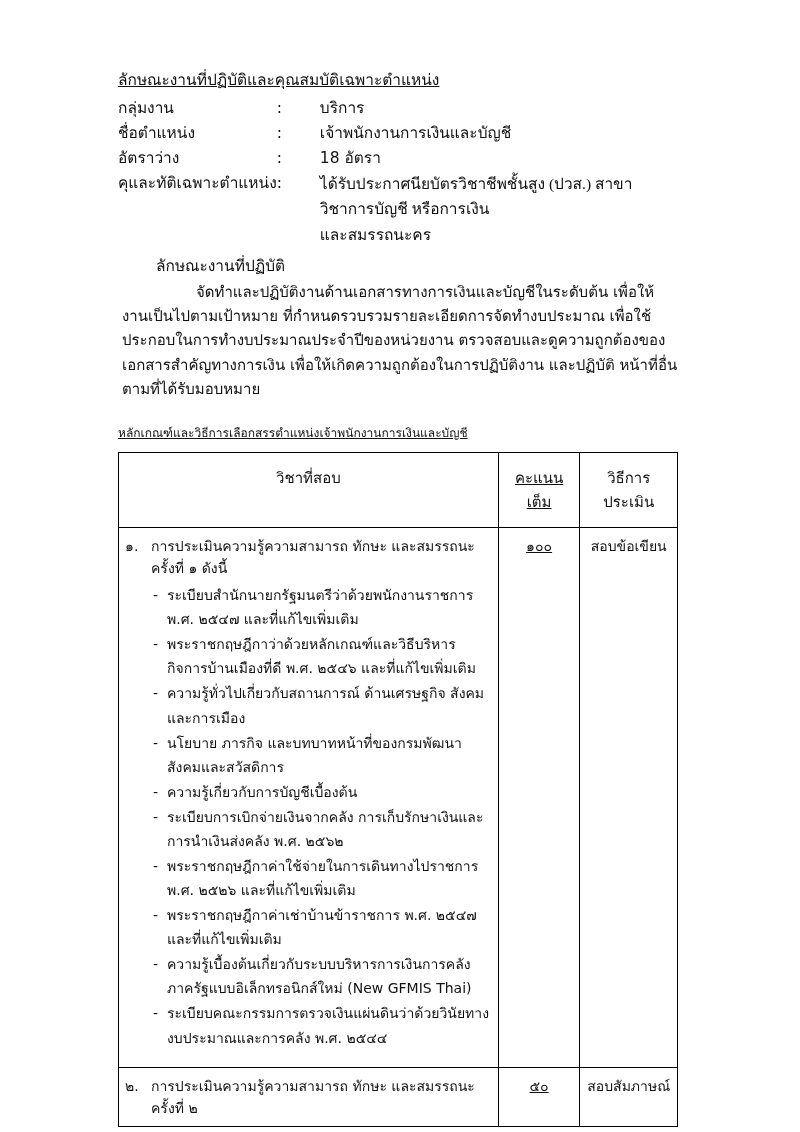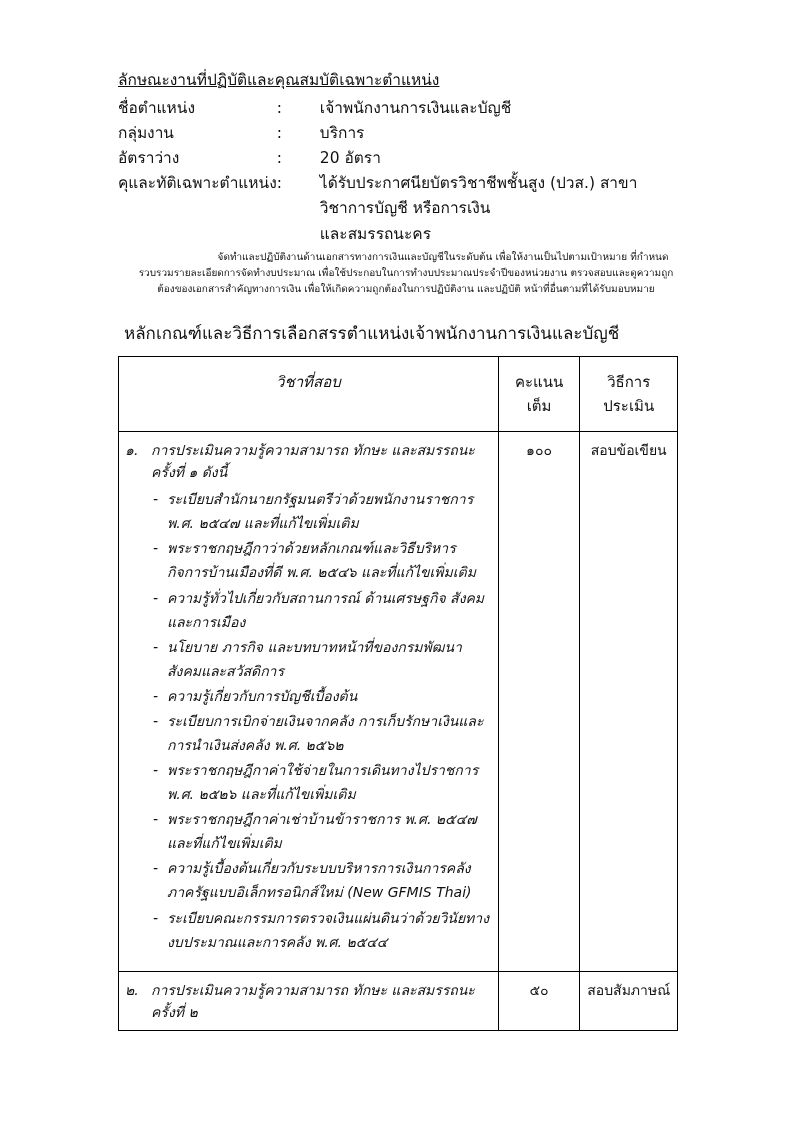--- a/index.html
+++ b/index.html
@@ -54,41 +54,43 @@
   }
   .info-colon {
     width: 44px;
     text-align: left;
   }
   .info-value {
     width: 364px;
   }
   .info-value .cont {
     display: block;
+    font-family: Liberation Serif, serif;
   }
 
   .sub-heading {
     font-size: 15.5px;
     margin: 6px 0 0 38px;
   }
 
   .para {
-    font-size: 10px;
+    font-size: 15px;
     line-height: 1.62;
-    margin: 2px 0 0 16px;
-    text-align: center;
+    margin: 2px 0 0 4px;
+    text-align: left;
   }
   .para .indent {
     display: inline-block;
     width: 74px;
   }
 
   .section-heading2 {
-    font-size: 17px;
-    margin: 22px 0 10px 6px;
+    text-decoration: underline;
+    font-size: 12px;
+    margin: 22px 0 10px 0;
     white-space: nowrap;
   }
 
   
   table.exam {
     border-collapse: collapse;
     width: 560px;
     margin-top: 6px;
     font-size: 14px;
   }
@@ -96,22 +98,22 @@
     border: 1px solid #000;
     padding: 7px 6px;
     vertical-align: top;
   }
   table.exam th {
     font-weight: normal;
     text-align: center;
     padding: 13px 4px;
     font-size: 15px;
   }
-  .col-subject { width: 397px; font-style: italic; }
-  .col-score { width: 86px; text-align: center; }
+  .col-subject { width: 397px; }
+  .col-score { width: 86px; text-align: center; text-decoration: underline; }
   .col-method { width: 104px; text-align: center; }
 
   td.center { vertical-align: top; }
 
   .row-num {
     display: inline-block;
     width: 26px;
     vertical-align: top;
   }
   .row-title {
@@ -143,45 +145,46 @@
 <body>
 
 <div class="page">
   <div class="content">
 
     <div class="heading-underline">ลักษณะงานที่ปฏิบัติและคุณสมบัติเฉพาะตำแหน่ง</div>
 
     <table class="info-table">
       <tbody>
           <tr>
+        <td class="info-label">กลุ่มงาน</td>
+        <td class="info-colon">:</td>
+        <td class="info-value">บริการ</td>
+      </tr>
+      <tr>
         <td class="info-label">ชื่อตำแหน่ง</td>
         <td class="info-colon">:</td>
         <td class="info-value">เจ้าพนักงานการเงินและบัญชี</td>
-      </tr>
-      <tr>
-        <td class="info-label">กลุ่มงาน</td>
-        <td class="info-colon">:</td>
-        <td class="info-value">บริการ</td>
       </tr>
       <tr>
         <td class="info-label">อัตราว่าง</td>
         <td class="info-colon">:</td>
-        <td class="info-value">20 อัตรา</td>
+        <td class="info-value">18 อัตรา</td>
       </tr>
       <tr>
         <td class="info-label">คุและทัติเฉพาะตำแหน่ง</td>
         <td class="info-colon">:</td>
         <td class="info-value">
           <span class="cont">ได้รับประกาศนียบัตรวิชาชีพชั้นสูง (ปวส.) สาขาวิชาการบัญชี หรือการเงิน</span>
           <span class="cont">และสมรรถนะคร</span>
         </td>
       </tr>
     </tbody>
       </table>
 
+    <div class="sub-heading">ลักษณะงานที่ปฏิบัติ</div>
 
     <div class="para">
       <span class="indent"></span><span>จัดทำและปฏิบัติงานด้านเอกสารทางการเงินและบัญชีในระดับต้น เพื่อให้งานเป็นไปตามเป้าหมาย</span>
       <span>ที่กำหนดรวบรวมรายละเอียดการจัดทำงบประมาณ เพื่อใช้ประกอบในการทำงบประมาณประจำปีของหน่วยงาน</span>
       <span>ตรวจสอบและดูความถูกต้องของเอกสารสำคัญทางการเงิน เพื่อให้เกิดความถูกต้องในการปฏิบัติงาน และปฏิบัติ</span>
       <span>หน้าที่อื่นตามที่ได้รับมอบหมาย</span>
     </div>
 
     <div class="section-heading2">หลักเกณฑ์และวิธีการเลือกสรรตำแหน่งเจ้าพนักงานการเงินและบัญชี</div>
 

